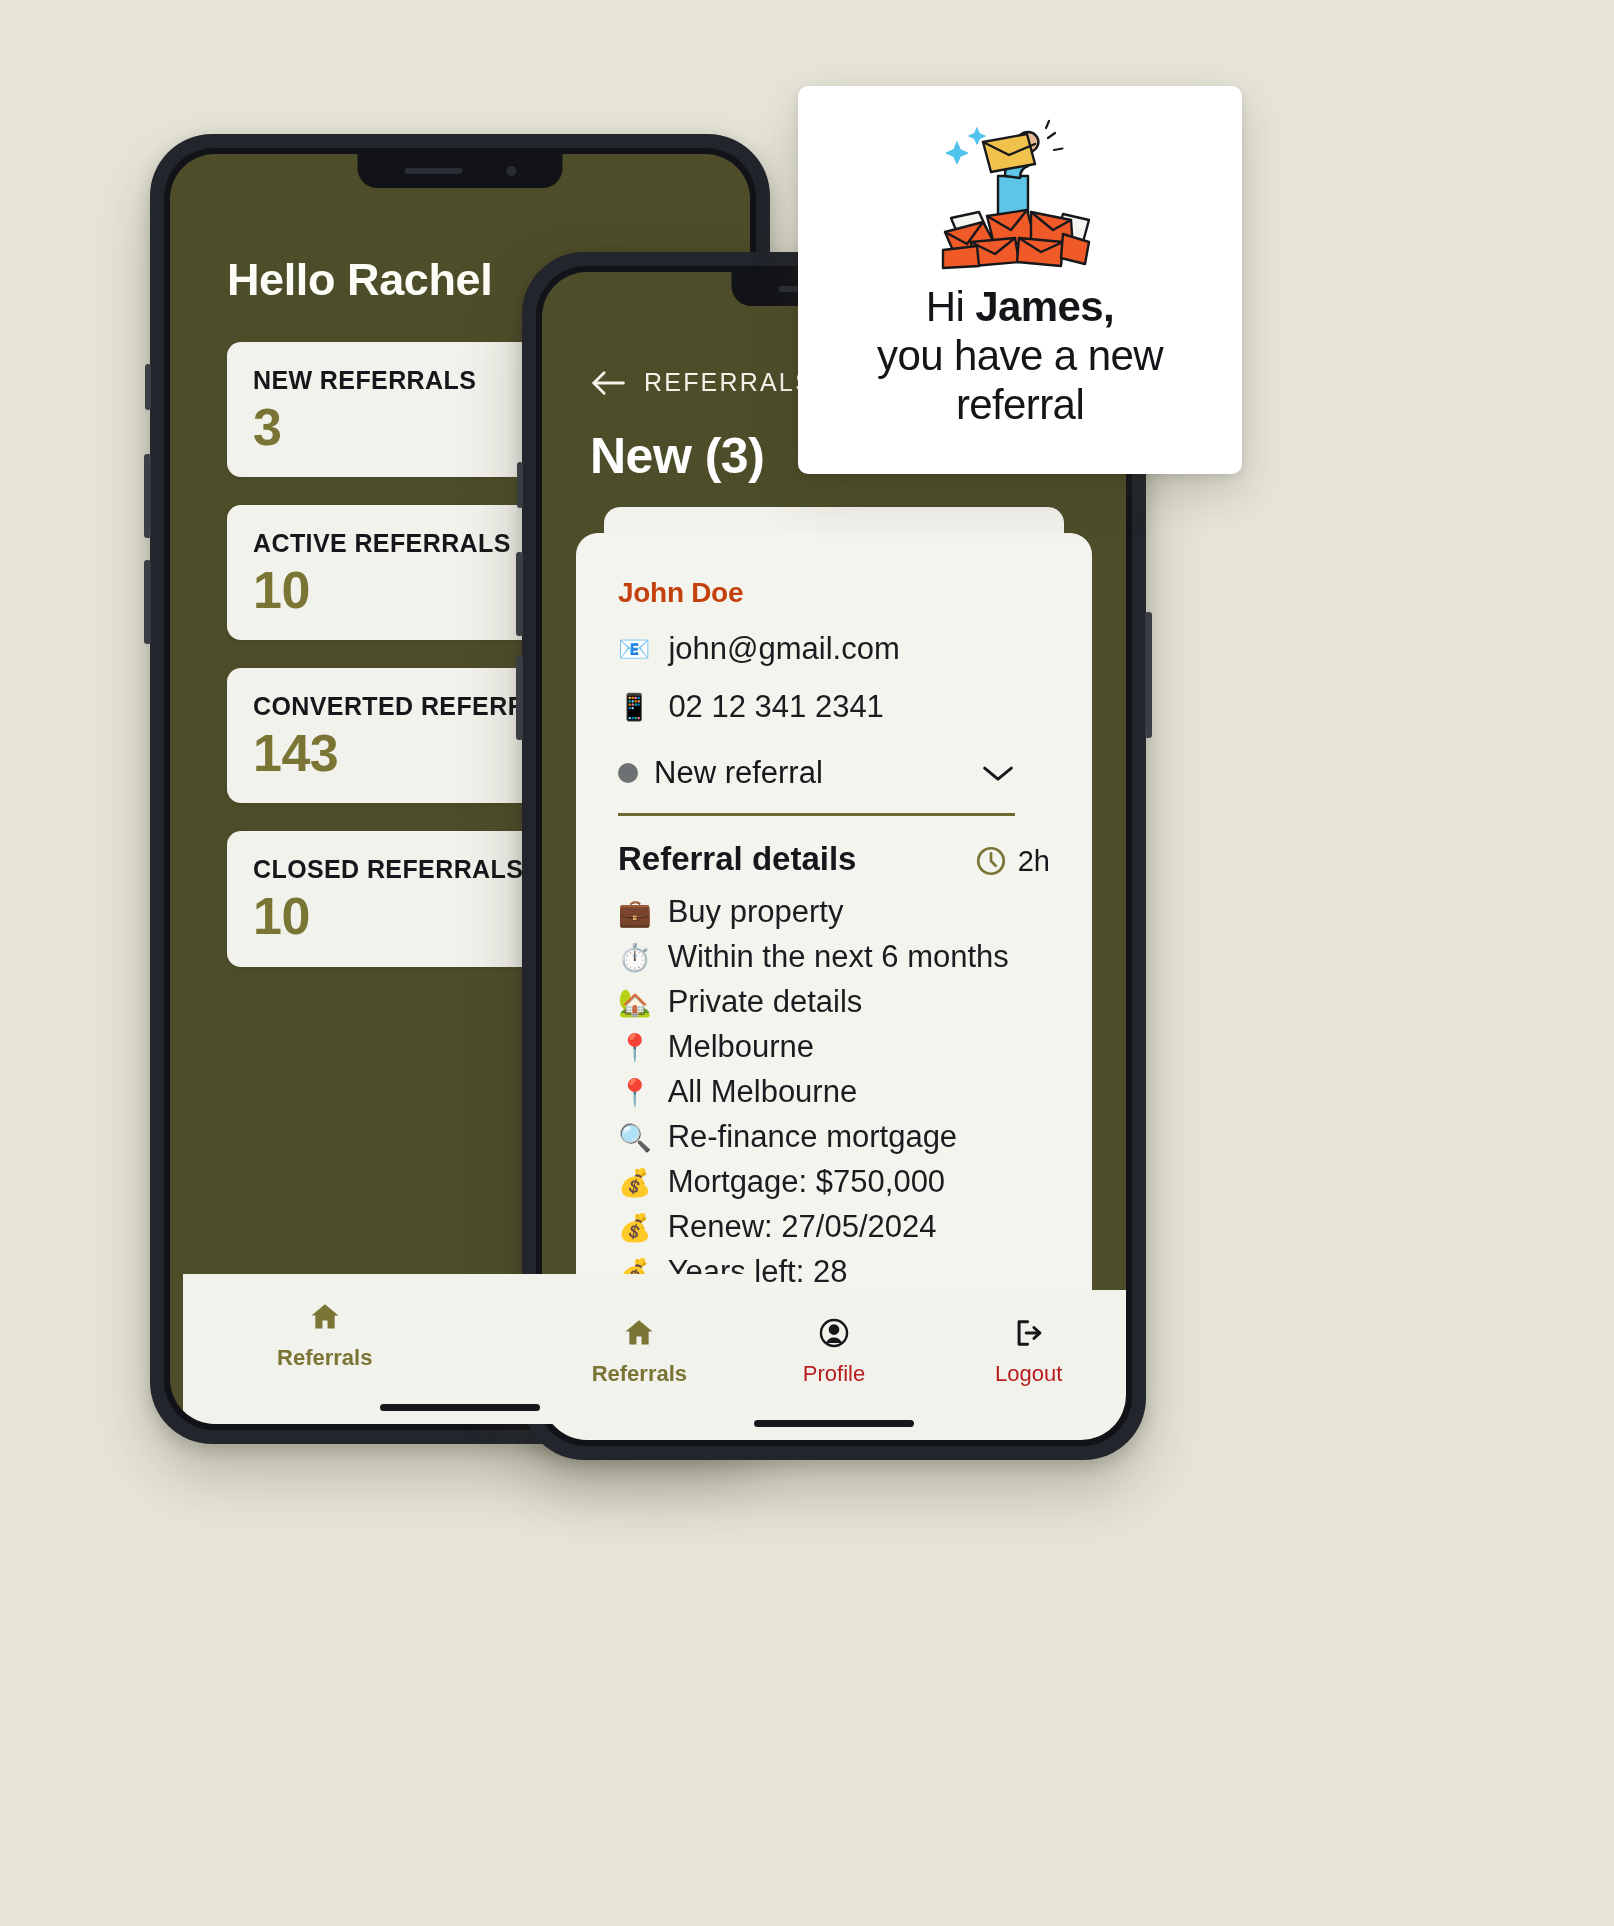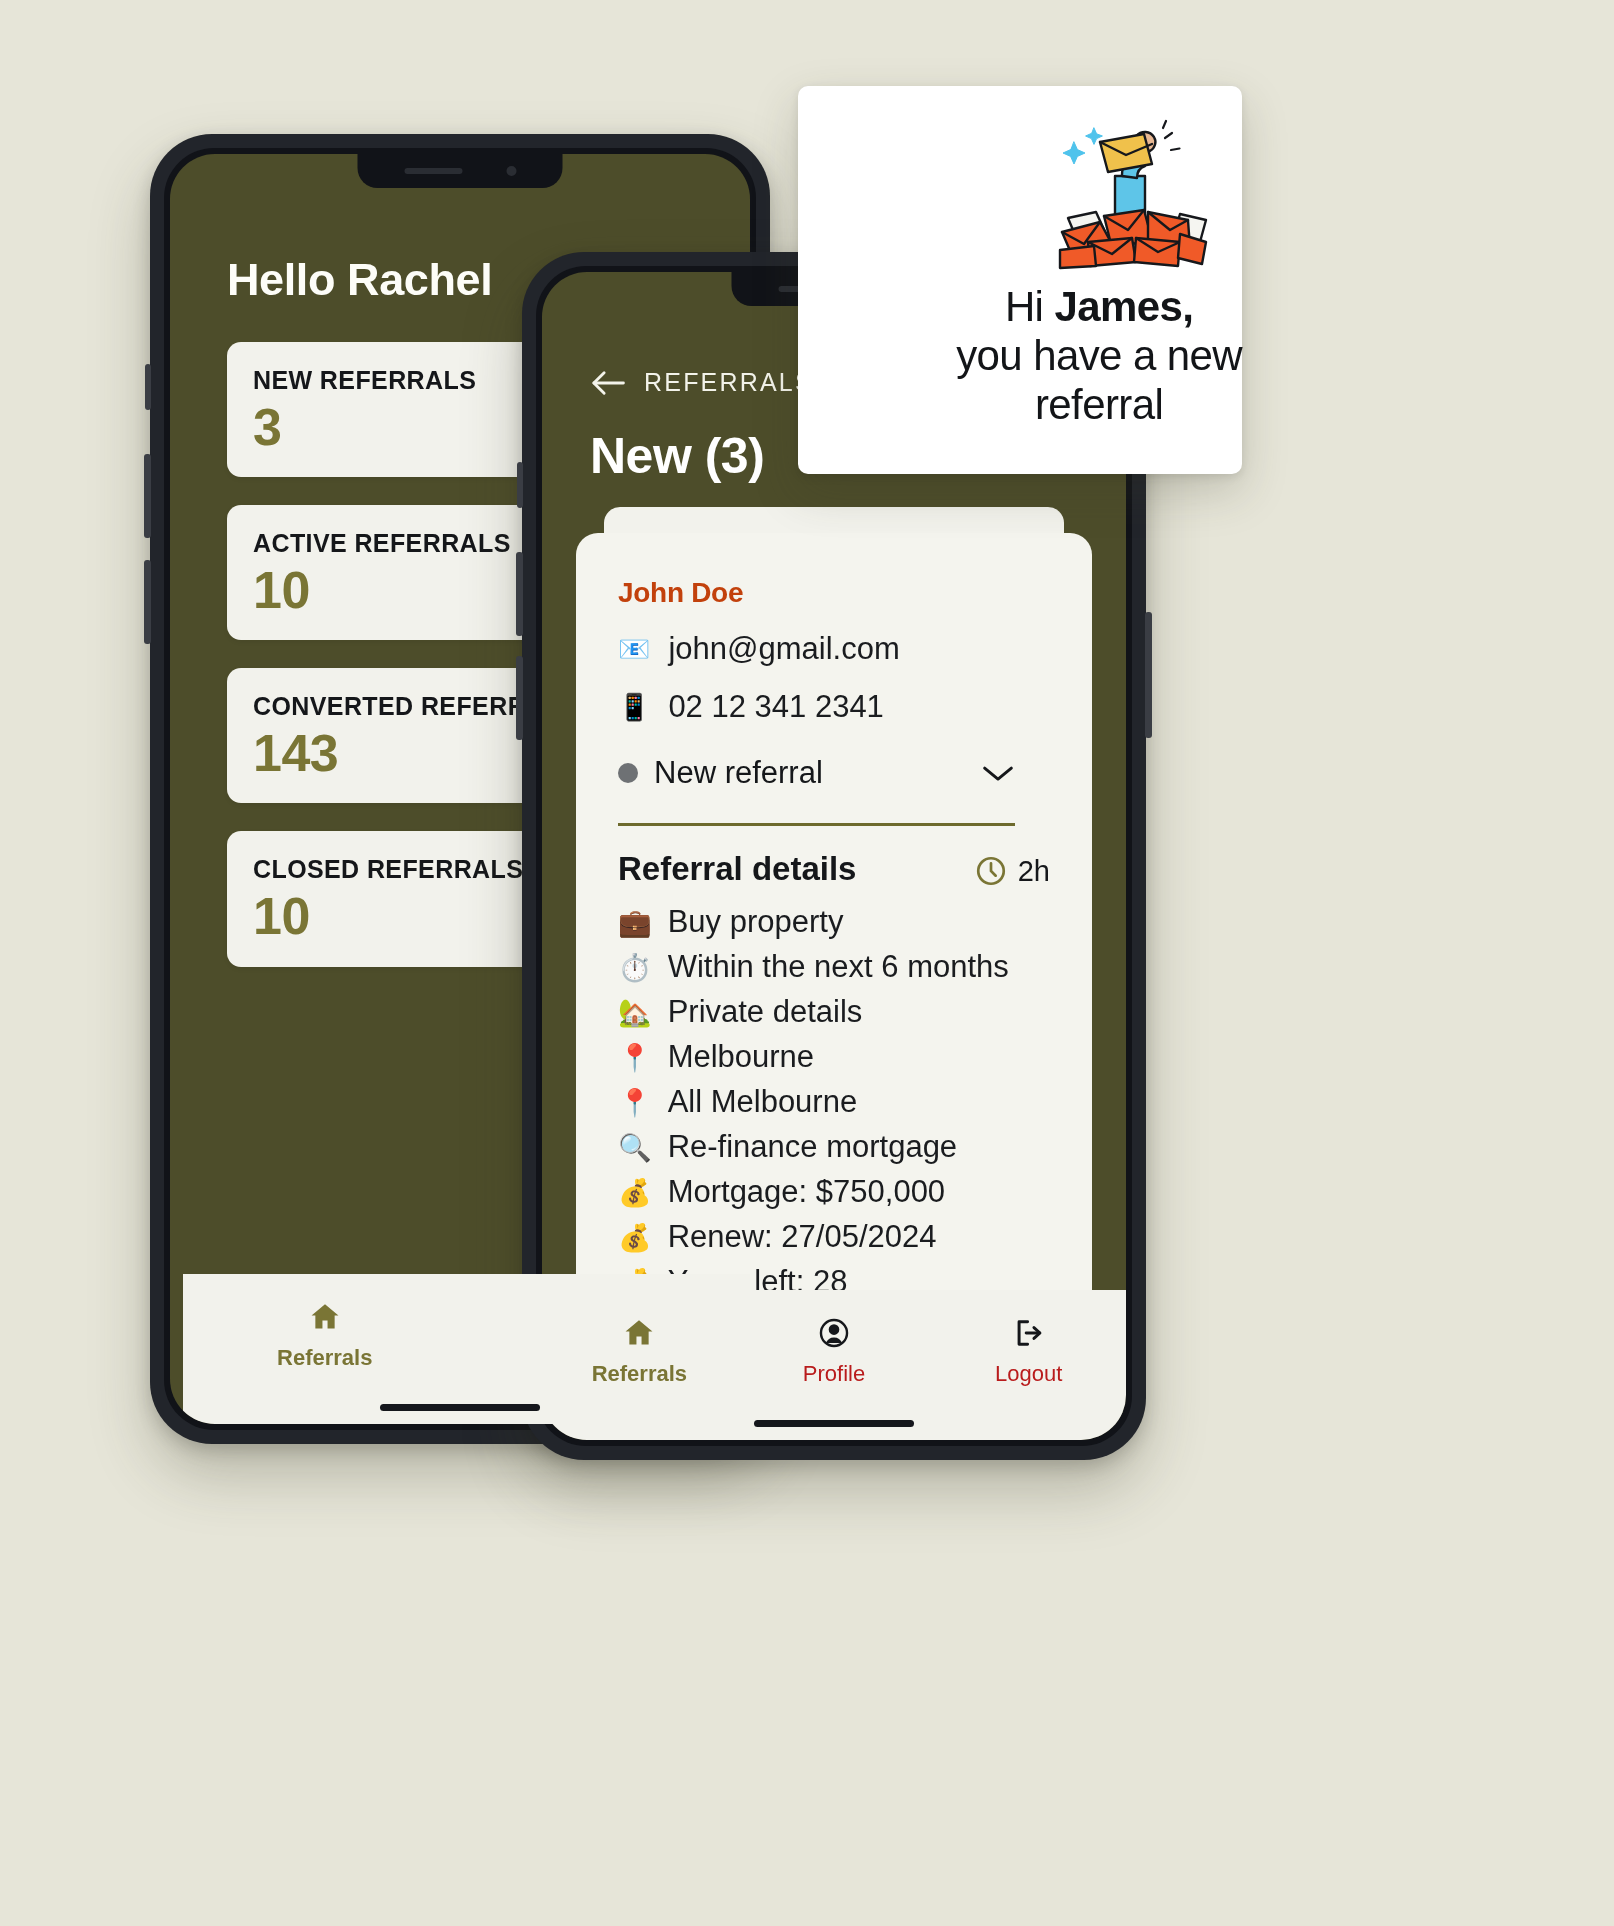--- a/index.html
+++ b/index.html
@@ -106,21 +106,21 @@
     flex: 1; overflow: hidden;
   }
   .dc-name { font-size: 28px; font-weight: 700; color: #c2410c; letter-spacing: -.3px; }
   .contact-row {
     display: flex; align-items: center; gap: 18px;
     font-size: 31px; color: #1a1c1f; margin-top: 22px;
   }
   .contact-row .em { font-size: 26px; line-height: 1; }
   .status-row {
     display: flex; align-items: center; gap: 16px;
-    margin-top: 30px; padding-bottom: 32px;
+    margin-top: 30px; padding-bottom: 22px;
     border-bottom: 3px solid #6d6a2d; width: 92%;
   }
   .status-dot { width: 20px; height: 20px; border-radius: 50%; background: #6e7174; flex: 0 0 auto; }
   .status-text { font-size: 31px; color: #15171a; flex: 1; }
   .chev { width: 34px; height: 20px; display: block; }
   .rd-head {
     display: flex; align-items: flex-end; margin-top: 24px;
   }
   .rd-title { font-size: 33px; font-weight: 700; color: #15171a; }
   .rd-badge { margin-left: auto; display: flex; align-items: center; gap: 10px; }
@@ -133,21 +133,21 @@
   }
   .d-item .em { font-size: 27px; line-height: 1; }
   #phone2 .tabbar { height: 150px; }
 
   
   .notif {
     position: absolute; left: 798px; top: 86px;
     width: 444px; height: 388px;
     background: #ffffff; border-radius: 10px;
     box-shadow: 0 18px 46px rgba(60,60,40,.22), 0 3px 10px rgba(0,0,0,.10);
-    display: flex; flex-direction: column; align-items: flex-end;
+    display: flex; flex-direction: column; align-items: center;
     padding-top: 28px; z-index: 50;
   }
   .notif .art { width: 210px; height: 160px; display: block; }
   .notif .ntext {
     margin-top: 8px; text-align: center; font-size: 42px;
     line-height: 1.17; color: #131518; font-weight: 400; letter-spacing: -.6px;
   }
   .notif .ntext b { font-weight: 700; }
 </style>
 </head>

